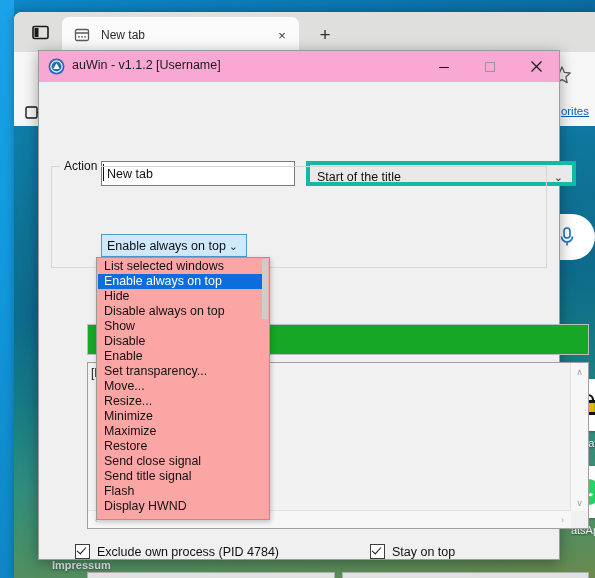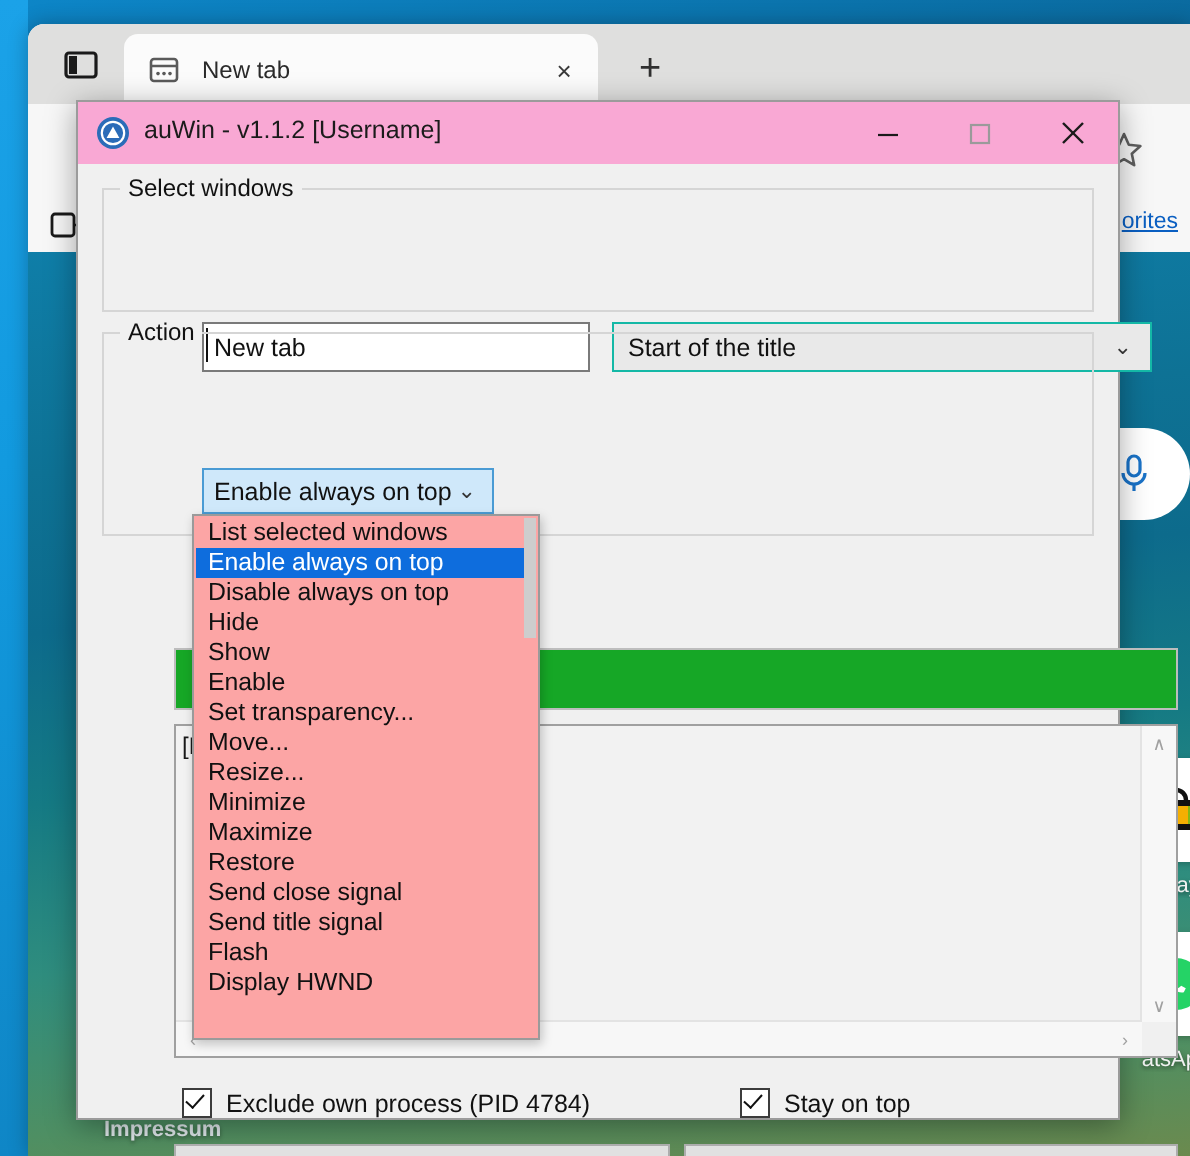--- a/index.html
+++ b/index.html
@@ -164,21 +164,21 @@
     font-size: 12.5px; color: #111; line-height: 25px;
     padding-left: 5px; box-sizing: border-box;
     white-space: nowrap; overflow: hidden;
   }
   #input-caret {
     position: absolute; left: 64px; top: 113px; width: 1px; height: 17px;
     background: #111;
   }
   #select-match-mode {
     position: absolute; left: 267px; top: 110px; width: 270px; height: 25px;
-    background: #e9e9e9; border: 1px solid #14b8a6;
+    background: #e9e9e9; border: 4px solid #14b8a6;
     font-size: 12.5px; color: #111; line-height: 25px;
     padding-left: 7px; box-sizing: border-box;
     white-space: nowrap; overflow: hidden;
   }
   #select-match-mode .chev {
     position: absolute; right: 9px; top: 0; line-height: 25px;
     font-size: 11px; color: #333;
   }
 
   #select-action {
@@ -235,21 +235,21 @@
   #log-corner {
     position: absolute; right: 0; bottom: 0; width: 17px; height: 17px;
     background: #f0f0f0;
   }
 
   
   .chk-row {
     position: absolute; display: flex; align-items: center;
     font-size: 12.5px; color: #111; white-space: nowrap;
   }
-  #chk-exclude { left: 52px; top: 493px; }
+  #chk-exclude { left: 36px; top: 493px; }
   #chk-stayontop { left: 303px; top: 493px; padding-left: 28px; }
   .chk-box {
     width: 13px; height: 13px; background: #fff; border: 1px solid #3c3c3c;
     margin-right: 7px; position: relative; flex: none;
   }
   .chk-box::after {
     content: ""; position: absolute; left: 3px; top: 0px;
     width: 4px; height: 8px; border: solid #111;
     border-width: 0 1.6px 1.6px 0; transform: rotate(42deg);
   }
@@ -386,23 +386,20 @@
       </svg>
     </div>
     <div class="tb-btn" id="btn-close">
       <svg width="13" height="13" viewBox="0 0 13 13">
         <line x1="1.5" y1="1.5" x2="11.5" y2="11.5" stroke="#1a1a1a" stroke-width="1.2"></line>
         <line x1="11.5" y1="1.5" x2="1.5" y2="11.5" stroke="#1a1a1a" stroke-width="1.2"></line>
       </svg>
     </div>
   </div>
 
-  <div class="groupbox" id="group-select">
-    <span class="groupbox-label">Select windows</span>
-  </div>
   <div id="input-window-title" title="Window title">New tab</div>
   <div id="input-caret"></div>
 
   <div id="select-match-mode">
     <span>Start of the title</span>
     <span class="chev">⌄</span>
   </div>
 
   <div class="groupbox" id="group-action">
     <span class="groupbox-label">Action</span>
@@ -436,23 +433,24 @@
     <span>Stay on top</span>
   </div>
 
   <div class="btm-btn" id="btn-help">Help / Introduction</div>
   <div class="btm-btn" id="btn-feedback">Give feedback / Report bugs / Ask a question</div>
 
   <div id="action-dropdown">
     <div id="action-dropdown-list">
         <div class="dd-item">List selected windows</div>
         <div class="dd-item selected">Enable always on top</div>
+        <div class="dd-item">Hide</div>
         <div class="dd-item">Disable always on top</div>
-        <div class="dd-item">Hide</div>
         <div class="dd-item">Show</div>
+        <div class="dd-item">Disable</div>
         <div class="dd-item">Enable</div>
         <div class="dd-item">Set transparency...</div>
         <div class="dd-item">Move...</div>
         <div class="dd-item">Resize...</div>
         <div class="dd-item">Minimize</div>
         <div class="dd-item">Maximize</div>
         <div class="dd-item">Restore</div>
         <div class="dd-item">Send close signal</div>
         <div class="dd-item">Send title signal</div>
         <div class="dd-item">Flash</div>

